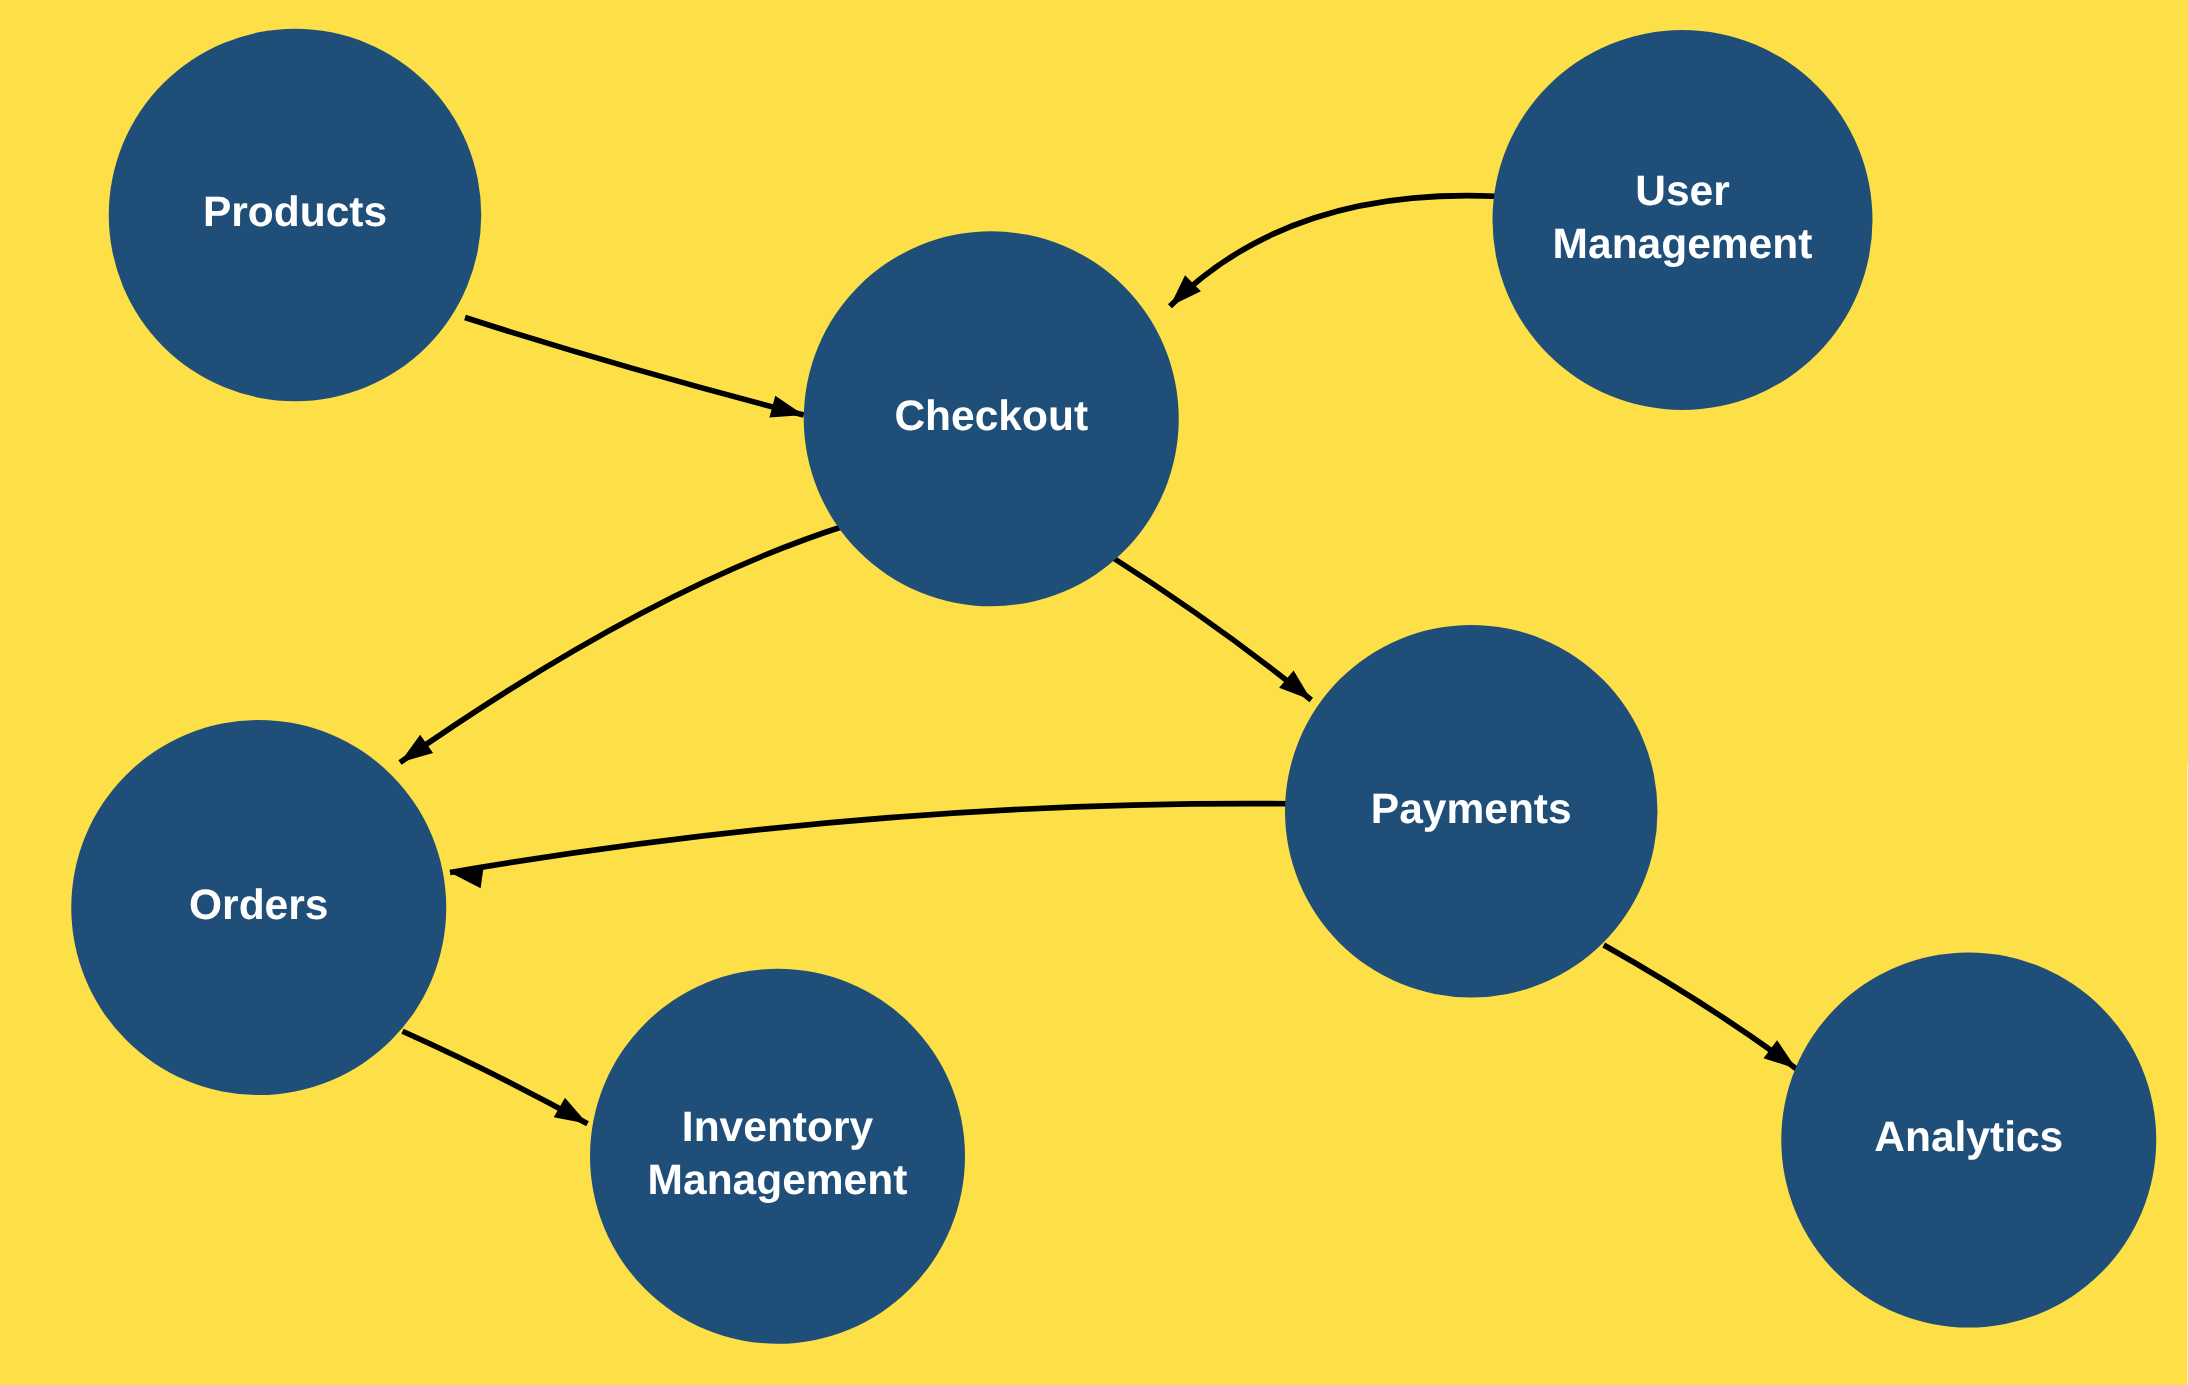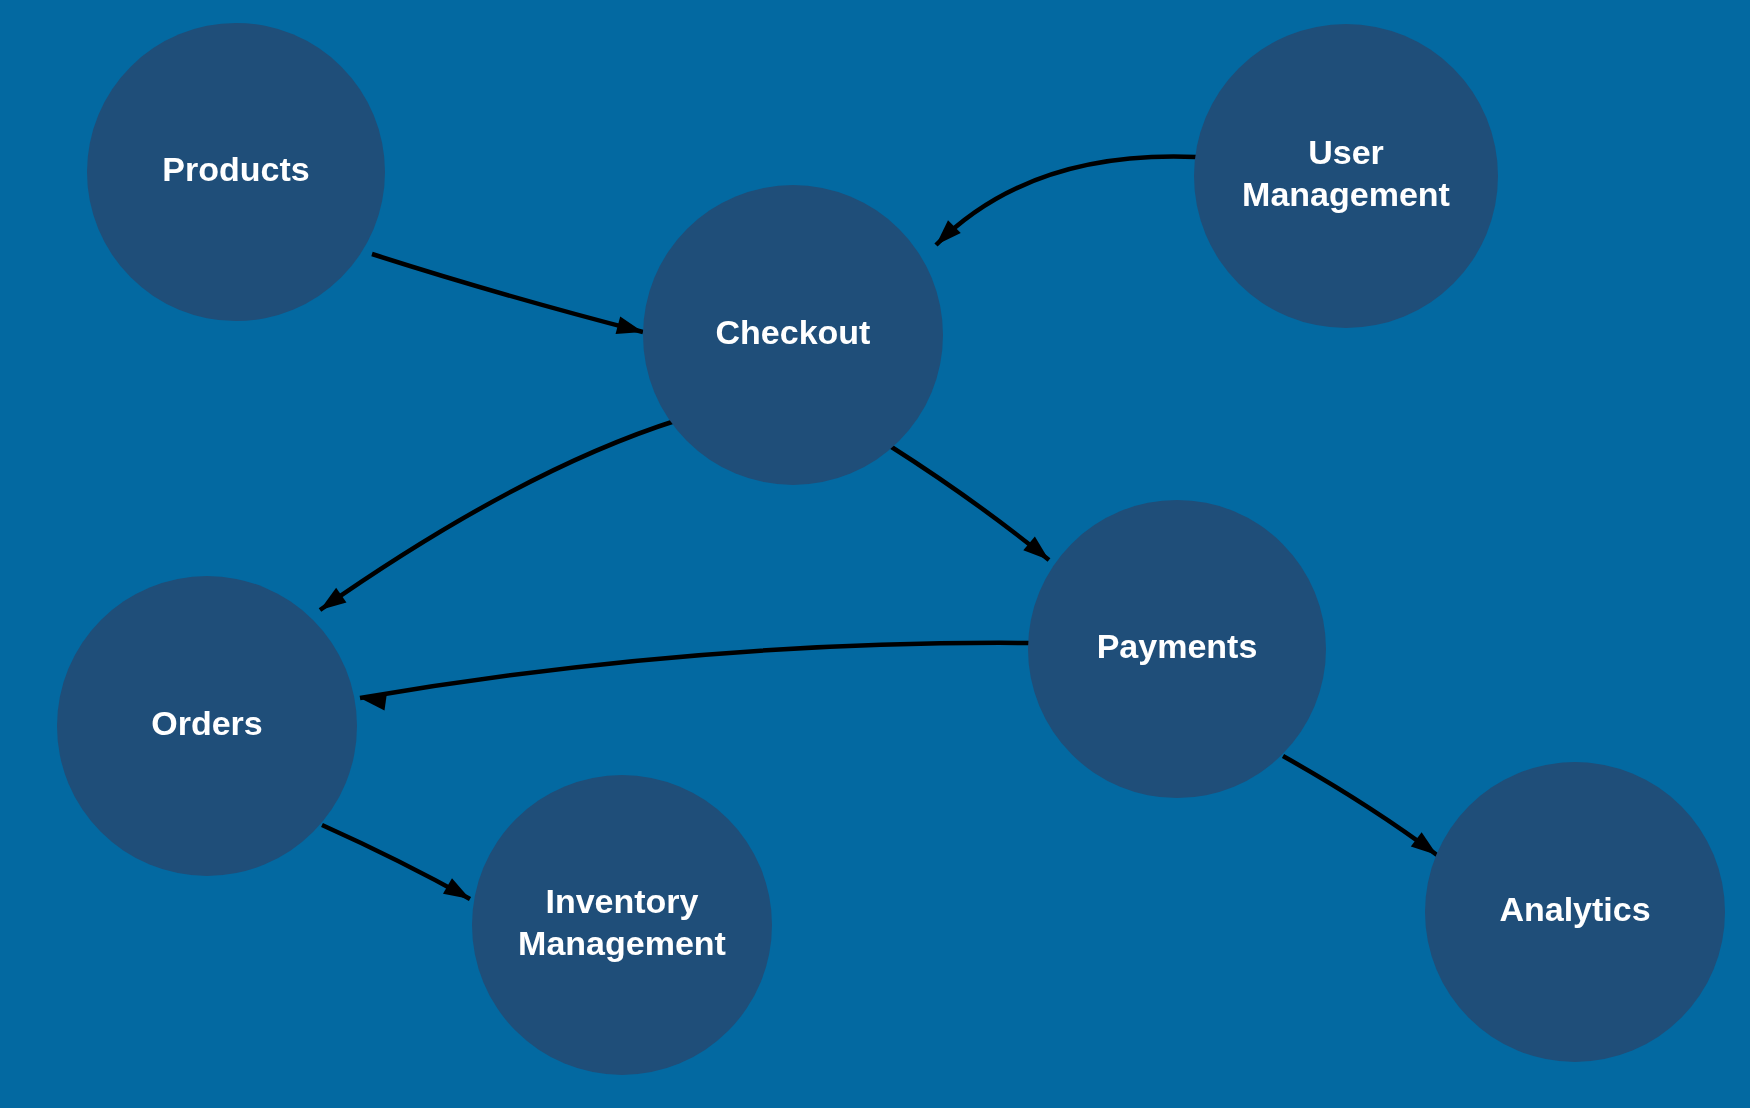--- a/index.html
+++ b/index.html
@@ -46,21 +46,21 @@
     stroke-linecap: butt;
   }
   .arrow-head {
     fill: #000000;
     stroke: none;
   }
 </style>
 </head>
 <body>
 
-<div id="canvas" style="width: 1750px; height: 1108px; background: #0369a1;">
+<div id="canvas" style="width: 1750px; height: 1108px; background: #fde047;">
   <svg id="graph-svg" viewBox="0 0 1750 1108" xmlns="http://www.w3.org/2000/svg">
     <g id="edges-layer">
         <g>
           <path class="edge-path" d="M 372,254 Q 500,295 643,332" stroke="#000000"></path>
           <polygon points="0,0 -26,-9 -26,9" class="arrow-head" fill="#000000" transform="translate(643,332) rotate(15)"></polygon>
         </g>
         <g>
           <path class="edge-path" d="M 1196,157 Q 1030,150 936,245" stroke="#000000"></path>
           <polygon points="0,0 -26,-9 -26,9" class="arrow-head" fill="#000000" transform="translate(936,245) rotate(135)"></polygon>
         </g>

